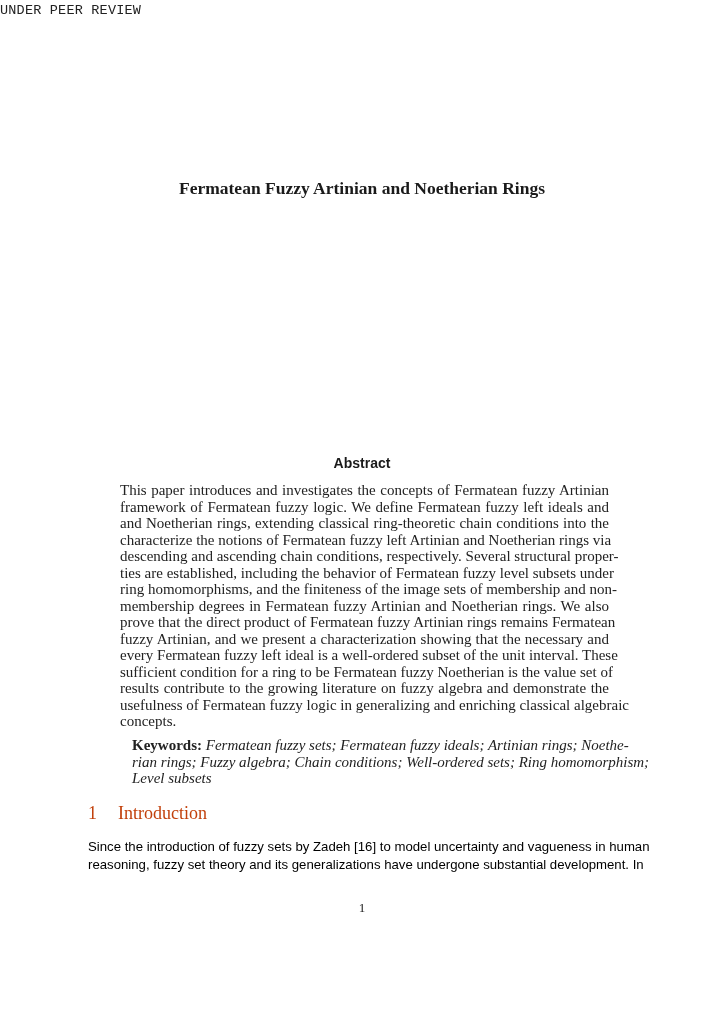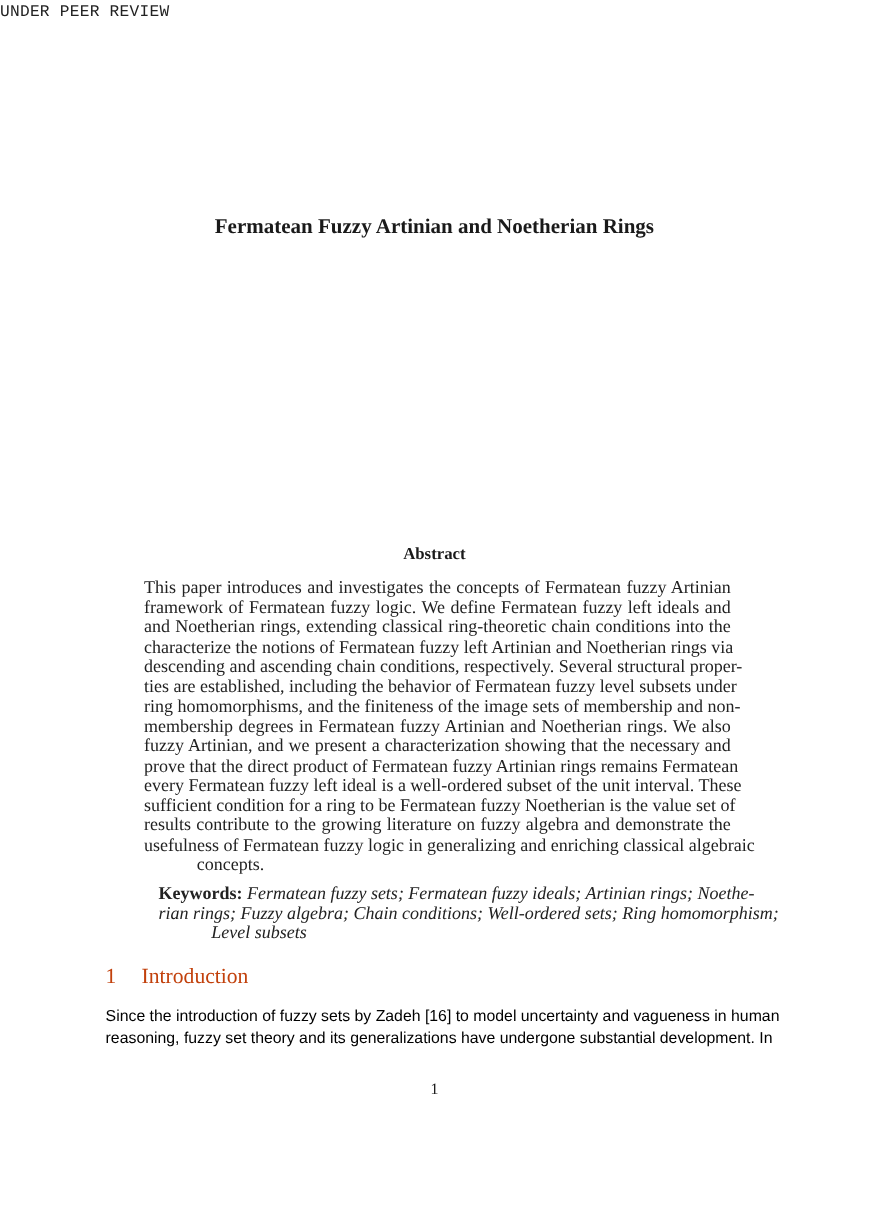--- a/index.html
+++ b/index.html
@@ -34,21 +34,21 @@
       font-weight: bold;
       font-size: 17.5px;
       color: #1a1a1a;
     }
     .abstract-heading {
       position: absolute;
       left: 0;
       width: 724px;
       top: 455px;
       text-align: center;
-      font-family: Liberation Serif, serif;
+      font-family: Liberation Sans, sans-serif;
       font-weight: bold;
       font-size: 14px;
     }
     .abstract-body {
       position: absolute;
       left: 120px;
       width: 489px;
       top: 482px;
       font-family: "Liberation Serif", serif;
       font-size: 15px;
@@ -59,21 +59,20 @@
     }
     .abstract-line {
       display: block;
       text-align: justify;
       text-align-last: justify;
       white-space: nowrap;
       overflow: visible;
     }
     .abstract-line.last {
       text-align-last: left;
-      margin-left: 44px;
     }
     .keywords {
       position: absolute;
       left: 132px;
       width: 489px;
       top: 737px;
       font-family: Liberation Serif, serif;
       font-size: 15px;
       line-height: 16.5px;
       color: #222;
@@ -134,22 +133,22 @@
 
 <div class="abstract-body">
   <span class="abstract-line">This paper introduces and investigates the concepts of Fermatean fuzzy Artinian</span>
   <span class="abstract-line">framework of Fermatean fuzzy logic.  We define Fermatean fuzzy left ideals and</span>
   <span class="abstract-line">and Noetherian rings, extending classical ring-theoretic chain conditions into the</span>
   <span class="abstract-line">characterize the notions of Fermatean fuzzy left Artinian and Noetherian rings via</span>
   <span class="abstract-line">descending and ascending chain conditions, respectively. Several structural proper-</span>
   <span class="abstract-line">ties are established, including the behavior of Fermatean fuzzy level subsets under</span>
   <span class="abstract-line">ring homomorphisms, and the finiteness of the image sets of membership and non-</span>
   <span class="abstract-line">membership degrees in Fermatean fuzzy Artinian and Noetherian rings.  We also</span>
+  <span class="abstract-line">prove that the direct product of Fermatean fuzzy Artinian rings remains Fermatean</span>
   <span class="abstract-line">fuzzy Artinian, and we present a characterization showing that the necessary and</span>
-  <span class="abstract-line">prove that the direct product of Fermatean fuzzy Artinian rings remains Fermatean</span>
   <span class="abstract-line">every Fermatean fuzzy left ideal is a well-ordered subset of the unit interval. These</span>
   <span class="abstract-line">sufficient condition for a ring to be Fermatean fuzzy Noetherian is the value set of</span>
   <span class="abstract-line">results contribute to the growing literature on fuzzy algebra and demonstrate the</span>
   <span class="abstract-line">usefulness of Fermatean fuzzy logic in generalizing and enriching classical algebraic</span>
   <span class="abstract-line last">concepts.</span>
 </div>
 
 <div class="keywords">
   <span class="abstract-line"><span class="keywords-label">Keywords:</span> <span class="keywords-text">Fermatean fuzzy sets; Fermatean fuzzy ideals; Artinian rings; Noethe-</span></span>
   <span class="abstract-line keywords-text">rian rings; Fuzzy algebra; Chain conditions; Well-ordered sets; Ring homomorphism;</span>

